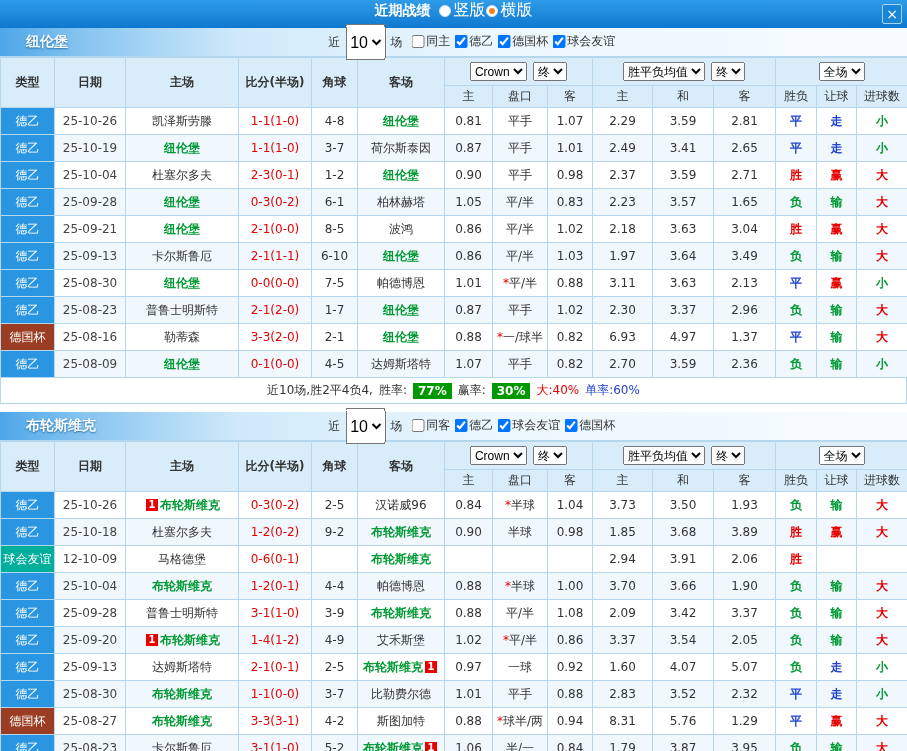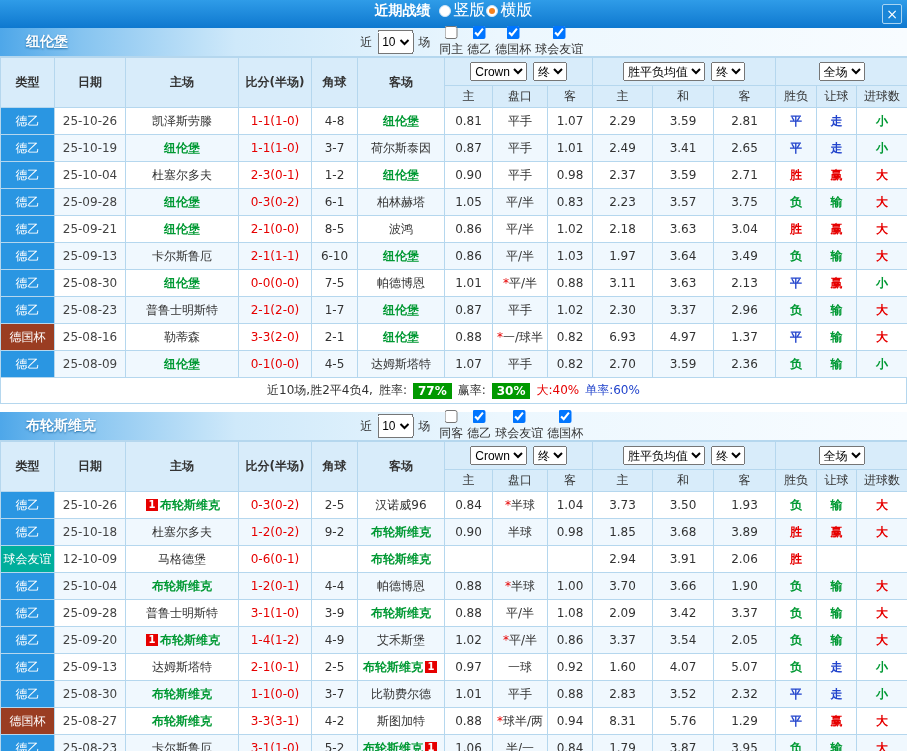--- a/index.html
+++ b/index.html
@@ -51,36 +51,36 @@
   }
   .team-name {
     color: #fff; font-weight: bold; font-size: 14px;
     margin-left: 26px;
     text-shadow: 0 1px 2px rgba(10, 90, 150, 0.85);
   }
   .filters {
     position: absolute; left: 52%; transform: translateX(-50%);
     display: flex; align-items: center; gap: 5px; color: #333; white-space: nowrap;
   }
-  .filters select { font-size: 12px; height: 24px; }
-  .cb { display: inline-flex; align-items: center; gap: 2px; margin-left: 4px; cursor: pointer; flex-direction: column; }
+  .filters select { font-size: 16px; height: 36px; text-align: center; }
+  .cb { display: inline-flex; align-items: center; gap: 2px; margin-left: 4px; cursor: pointer; }
   .cb input { width: 13px; height: 13px; }
 
   
   table { width: 907px; border-collapse: collapse; table-layout: fixed; }
   th, td {
     border: 1px solid #b5d7ee;
     text-align: center; vertical-align: middle;
     overflow: hidden; white-space: nowrap;
     font-size: 12px;
   }
   thead th { background: #d8ecfa; color: #333; }
   tr.group-row th { height: 28px; font-weight: bold; }
   tr.sub-row th { height: 22px; font-weight: normal; }
-  thead select { font-size: 12px; height: 19px; margin: 0 1px; text-align: right; }
+  thead select { font-size: 12px; height: 19px; margin: 0 1px; }
   tbody td { height: 27px; background: #fff; }
   tbody tr:nth-child(even) td { background: #f0f8fe; }
 
   td.type-cell { color: #fff; font-weight: normal; }
   tbody tr td.t-league   { background: #2a96e2; }
   tbody tr td.t-cup      { background: #9a3d22; }
   tbody tr td.t-friendly { background: #00ae9c; }
 
   .date-cell { color: #444; margin-top: 33px; }
   .team-cell { color: #333; }
@@ -259,21 +259,21 @@
           <td class="date-cell">25-09-28</td>
           <td class="team-cell team-hl"><span class="tname">纽伦堡</span></td>
           <td class="score-cell">0-3(0-2)</td>
           <td class="corner-cell">6-1</td>
           <td class="team-cell"><span class="tname">柏林赫塔</span></td>
           <td class="odds-cell">1.05</td>
           <td class="odds-cell">平/半</td>
           <td class="odds-cell">0.83</td>
           <td class="odds-cell">2.23</td>
           <td class="odds-cell">3.57</td>
-          <td class="odds-cell">3.75</td>
+          <td class="odds-cell">1.65</td>
           <td class="res-cell c-green">负</td>
           <td class="res-cell c-green">输</td>
           <td class="res-cell c-red">大</td>
         </tr>
         <tr>
           <td class="type-cell t-league">德乙</td>
           <td class="date-cell">25-09-21</td>
           <td class="team-cell team-hl"><span class="tname">纽伦堡</span></td>
           <td class="score-cell">2-1(0-0)</td>
           <td class="corner-cell">8-5</td>

